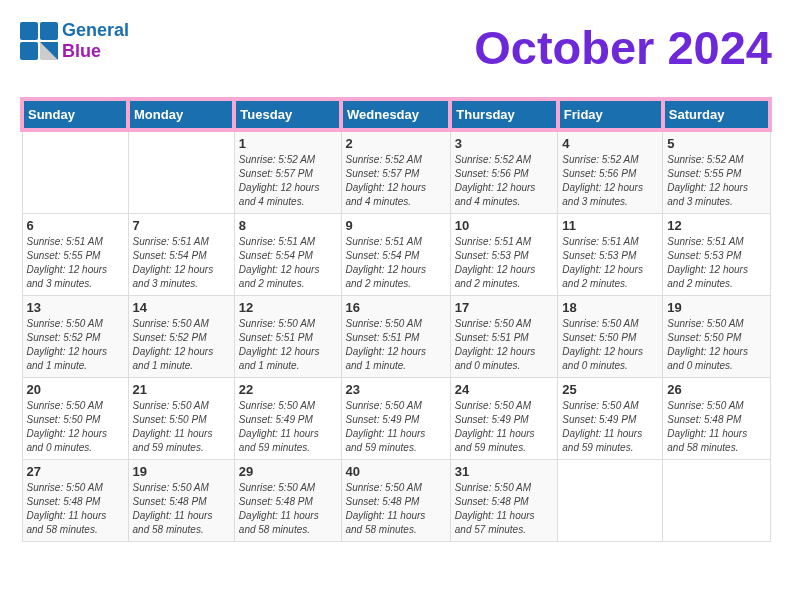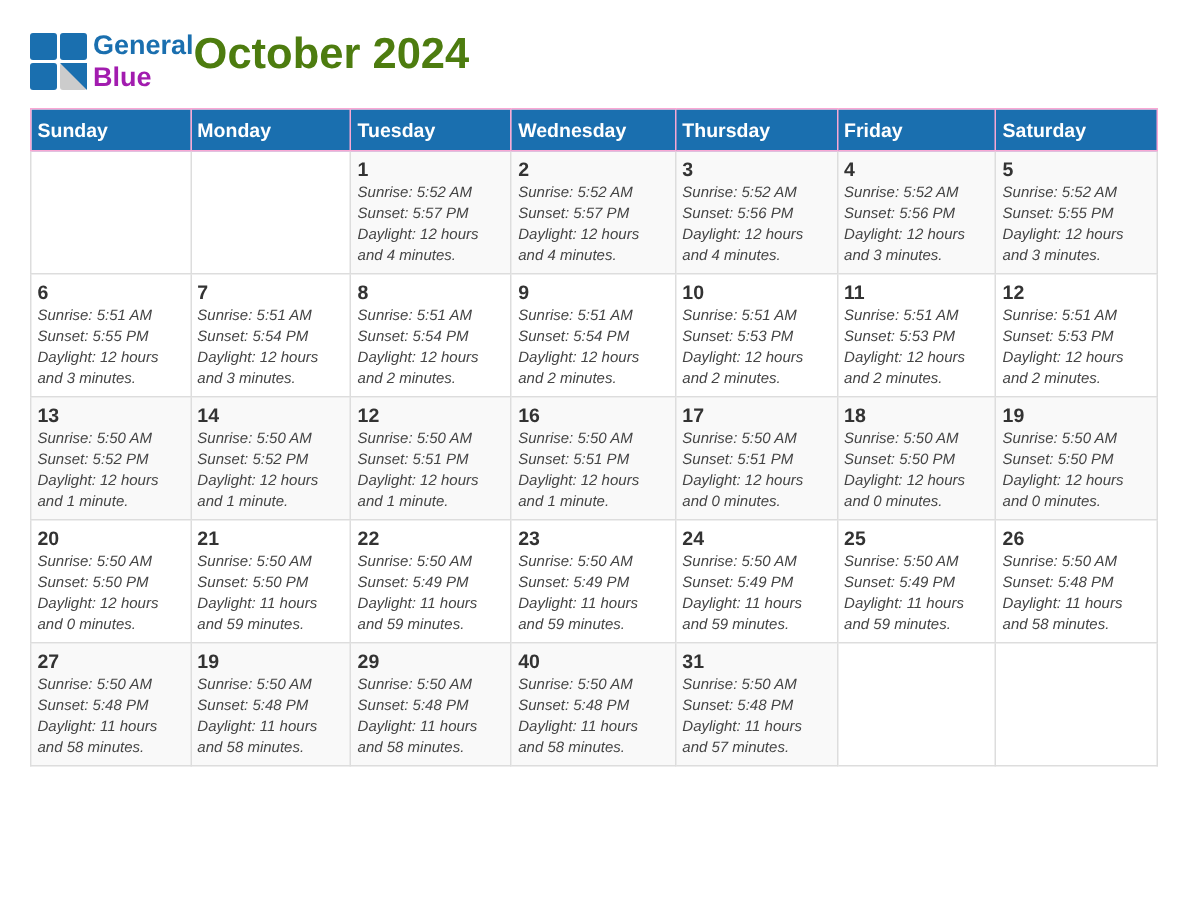--- a/index.html
+++ b/index.html
@@ -5,51 +5,52 @@
     * { box-sizing: border-box; margin: 0; padding: 0; }
     body {
       font-family: Arial, sans-serif;
       background: #fff;
       width: 792px;
       min-height: 612px;
       padding: 20px;
     }
     .header {
       display: flex;
+      justify-content: space-between;
       align-items: flex-start;
-      margin-bottom: 10px;
+      margin-bottom: 22px;
     }
     .logo {
       display: flex;
       flex-direction: column;
       align-items: flex-start;
     }
     .title-block {
       text-align: right;
     }
     .month-title {
-      font-size: 29px;
+      font-size: 47px;
       font-weight: bold;
-      color: #4d7c0f;
+      color: #6d28d9;
     }
     .location {
       font-size: 16px;
       color: #555;
     }
     table {
       width: 100%;
       border-collapse: collapse;
     }
     thead tr th {
       background-color: #1a6faf;
       color: #fff;
       font-size: 13px;
       padding: 6px 4px;
       text-align: left;
-      border: 1px solid #f9a8d4;
+      border: 4px solid #f9a8d4;
     }
     tbody tr td {
       border: 1px solid #ddd;
       vertical-align: top;
       padding: 4px;
       font-size: 10.5px;
       color: #333;
       width: 113px;
       min-height: 80px;
     }

